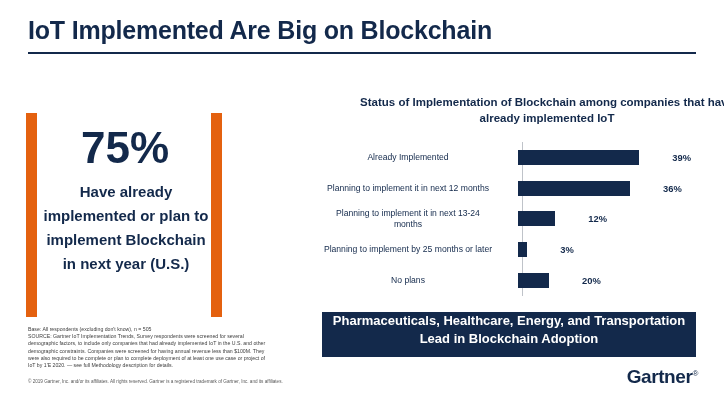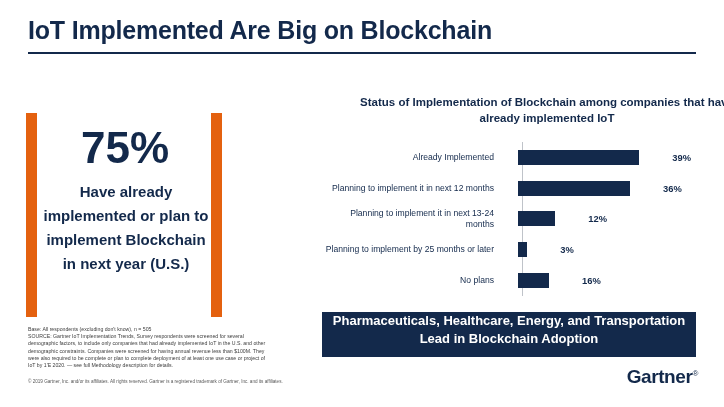--- a/index.html
+++ b/index.html
@@ -138,21 +138,21 @@
   }
   .bar-row {
     position: relative;
     height: 30.8px;
     display: flex;
     align-items: center;
   }
   .bar-label {
     width: 196px;
     padding-right: 24px;
-    text-align: right;
+    text-align: center;
     font-size: 8.6px;
     line-height: 11px;
     color: #13294b;
     box-sizing: border-box;
   }
   .bar-wrap {
     display: flex;
     align-items: center;
     flex: 1;
     gap: 28px;
@@ -247,21 +247,21 @@
           <div class="bar-label">Planning to implement by 25 months or later</div>
           <div class="bar-wrap">
             <div class="bar" style="width: 9.33333px; background: rgb(19, 41, 75);"></div>
             <div class="bar-value">3%</div>
           </div>
         </div>
         <div class="bar-row">
           <div class="bar-label">No plans</div>
           <div class="bar-wrap">
             <div class="bar" style="width: 31.1111px; background: rgb(19, 41, 75);"></div>
-            <div class="bar-value">16%</div>
+            <div class="bar-value">20%</div>
           </div>
         </div>
       </div>
   </div>
 
   <div class="banner">
     <div class="banner-text">Pharmaceuticals, Healthcare, Energy, and Transportation Lead in Blockchain Adoption</div>
   </div>
 
   <div class="source-block">

